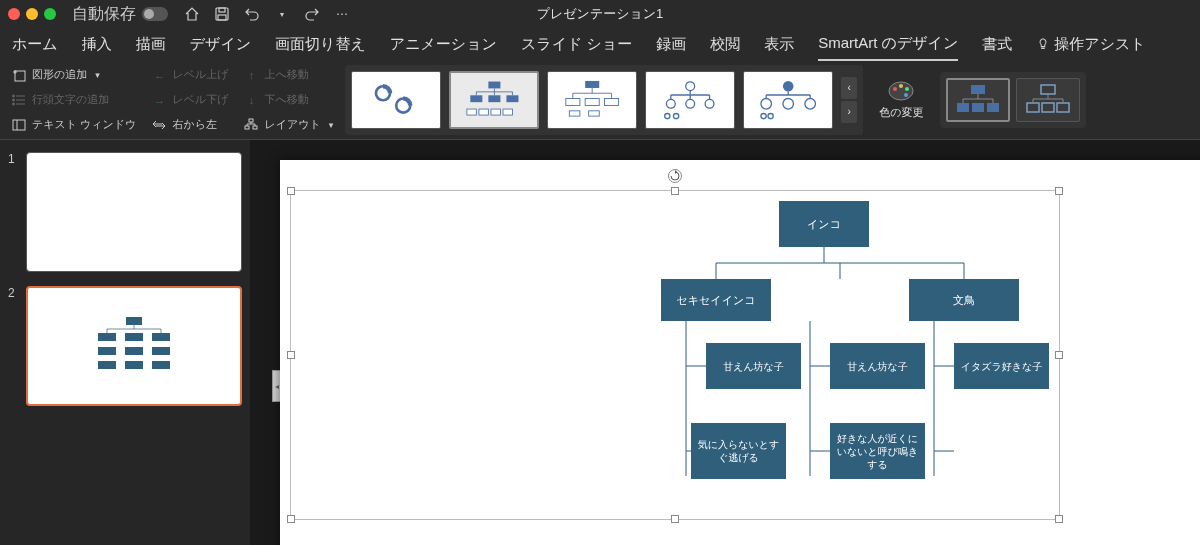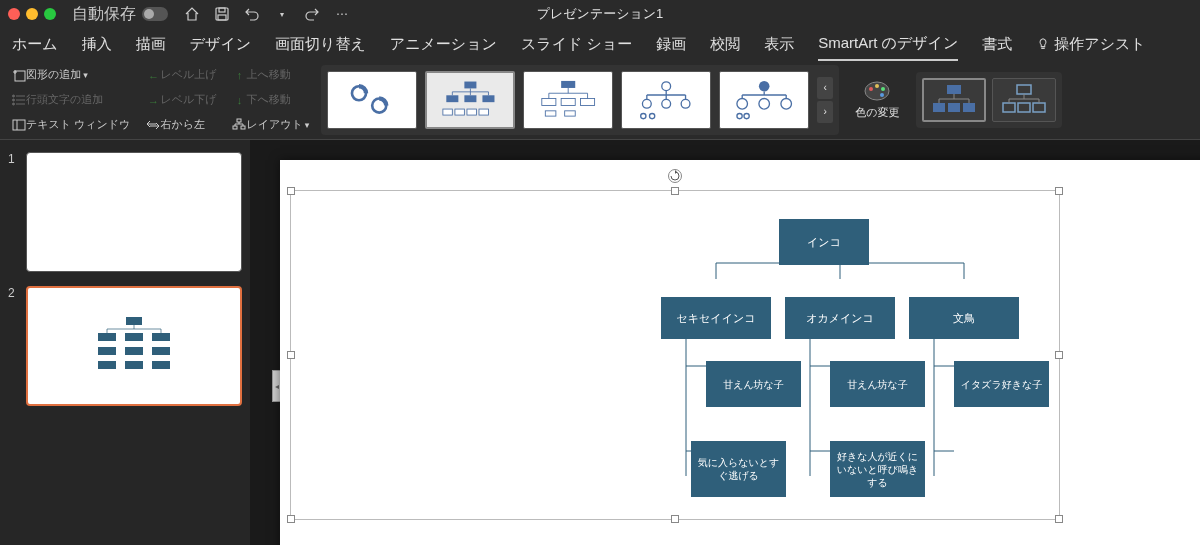--- a/index.html
+++ b/index.html
@@ -60,21 +60,21 @@
     background: #2a2a2a;
     display: flex;
     align-items: center;
     padding: 0 8px;
     gap: 8px;
     border-bottom: 1px solid #444;
   }
   .ribbon-group {
     display: flex; flex-direction: column; gap: 6px; font-size: 11px; color:#ccc;
   }
-  .ribbon-item { display: flex; align-items: center; padding: 2px 4px; cursor:pointer; white-space:nowrap;text-align:center; }
+  .ribbon-item { display: flex; align-items: center; gap: 6px; padding: 2px 4px; cursor:pointer; white-space:nowrap;text-align:center; }
   .ribbon-item.disabled { color: #666; }
   .ribbon-icon { width:14px; height:14px; display:inline-flex; align-items:center; justify-content:center; }
   .chev { font-size:9px; margin-left:2px; }
 
   .layout-gallery {
     display: flex; align-items: center; gap: 8px;
     background: #333; padding: 6px; border-radius: 4px;
   }
   .gallery-item {
     width: 90px; height: 58px; background: #fff; border-radius: 2px; cursor: pointer;
@@ -145,21 +145,20 @@
     position:absolute; left:10px; top:30px; width:770px; height:330px;
     border: 1px solid #bbb;
   }
   .selection-handle { position:absolute; width:8px; height:8px; background:#fff; border:1px solid #888; }
   .rotation-handle { position:absolute; width:14px; height:14px; border:1px solid #888; border-radius:50%; background:#fff; left:50%; top:-22px; transform:translateX(-50%);}
   .org-node {
     background: #2f5f7a; color: #fff; font-size: 11px;
     display:flex; align-items:center; justify-content:center; text-align:center;
     border:1px solid #2f5f7a;
     padding: 4px;
-    margin-top: 18px;
   }
   .org-root { width: 90px; height: 46px; }
   .org-mid { width: 110px; height: 42px; }
   .org-leaf { width: 110px; height: 46px; font-size:10px; line-height:1.3; }
 
   
   .thumb-svg { width: 80%; height: 80%; }
 </style>
 </head>
 <body>
@@ -519,23 +518,20 @@
           </g>
         </svg>
 
         <div class="org-node org-root" style="position:absolute;left:488px;top:10px">
           <span>インコ</span>
         </div>
 
         <div class="org-node org-mid" style="position:absolute;left:370px;top:88px">
           <span>セキセイインコ</span>
         </div>
-        <div class="org-node org-mid" style="position:absolute;left:494px;top:88px">
-          <span>オカメインコ</span>
-        </div>
         <div class="org-node org-mid" style="position:absolute;left:618px;top:88px">
           <span>文鳥</span>
         </div>
 
         <div class="org-node org-leaf" style="position:absolute;left:415px;top:152px;width:95px">
           <span>甘えん坊な子</span>
         </div>
         <div class="org-node org-leaf" style="position:absolute;left:539px;top:152px;width:95px">
           <span>甘えん坊な子</span>
         </div>

